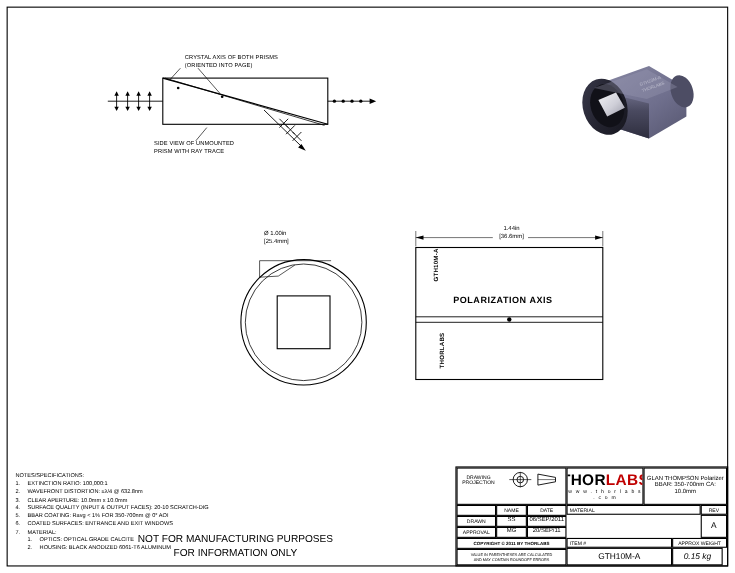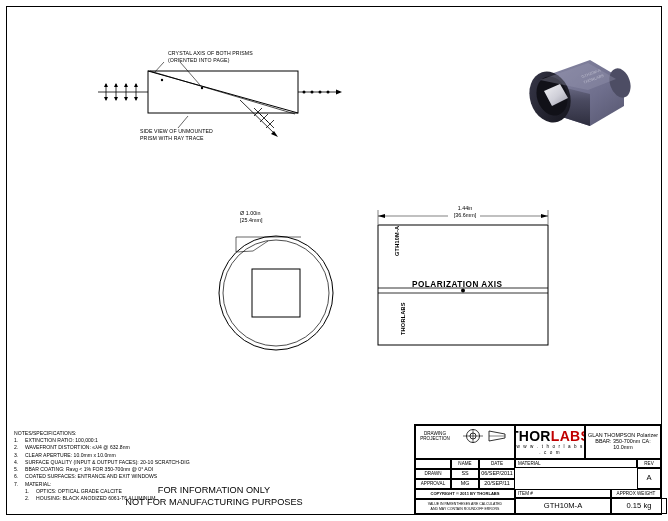--- a/index.html
+++ b/index.html
@@ -343,21 +343,21 @@
 
       <line x1="8" y1="30" x2="8" y2="44" stroke="#000" stroke-width="0.5"></line>
       <line x1="178" y1="30" x2="178" y2="44" stroke="#000" stroke-width="0.5"></line>
       <line x1="8" y1="36" x2="78" y2="36" stroke="#000" stroke-width="0.5"></line>
       <line x1="110" y1="36" x2="178" y2="36" stroke="#000" stroke-width="0.5"></line>
       <polygon points="8,36 15,34 15,38" fill="#000"></polygon>
       <polygon points="178,36 171,34 171,38" fill="#000"></polygon>
     </svg>
     <div class="dim-text" style="left:72px; top:25px; width:46px;">1.44in</div>
     <div class="dim-text" style="left:72px; top:32px; width:46px;">[36.6mm]</div>
-    <div class="pol-axis-label" style="left:42px; top:100px;">POLARIZATION AXIS</div>
+    <div class="pol-axis-label" style="left:42px; top:88px;">POLARIZATION AXIS</div>
     <div class="vert-label" style="left:24px; top:76px;">GTH10M-A</div>
     <div class="vert-label" style="left:30px; top:155px;">THORLABS</div>
   </div>
 
   <div id="notes">
     <div class="notes-title">NOTES/SPECIFICATIONS:</div>
     <div class="note-row">
       <span class="note-num">1.</span>
       <span class="note-body">EXTINCTION RATIO: 100,000:1</span>
     </div>
@@ -389,22 +389,22 @@
       <span class="note-num sub">1.</span>
       <span class="note-body">OPTICS: OPTICAL GRADE CALCITE</span>
     </div>
     <div class="note-row">
       <span class="note-num sub">2.</span>
       <span class="note-body">HOUSING: BLACK ANODIZED 6061-T6 ALUMINUM</span>
     </div>
   </div>
 
   <div id="disclaimer">
+    <div>NOT FOR MANUFACTURING PURPOSES</div>
     <div>FOR INFORMATION ONLY</div>
-    <div>NOT FOR MANUFACTURING PURPOSES</div>
   </div>
 
   <div id="title-block">
 
     <div class="cell" style="left:0; top:0; width:100px; height:34px; flex-direction:column; justify-content:flex-start; padding-top:2px;">
       <div style="display:flex; width:100%; align-items:center;">
         <div style="width:38px; text-align:center;">
           <div class="tb-label">DRAWING</div>
           <div class="tb-label">PROJECTION</div>
         </div>
@@ -456,15 +456,15 @@
 
     <div class="cell tb-label" style="left:100px; top:34px; width:122px; height:9px; justify-content:flex-start; padding-left:2px;">MATERIAL</div>
     <div class="cell tb-label" style="left:222px; top:34px; width:24px; height:9px;">REV</div>
 
     <div class="cell tb-big" style="left:222px; top:43px; width:24px; height:21px;">A</div>
 
     <div class="cell tb-label" style="left:100px; top:64px; width:96px; height:9px; justify-content:flex-start; padding-left:2px;">ITEM #</div>
     <div class="cell tb-label" style="left:196px; top:64px; width:50px; height:9px;">APPROX WEIGHT</div>
 
     <div class="cell tb-big" style="left:100px; top:73px; width:96px; height:16px;">GTH10M-A</div>
-    <div class="cell tb-big" style="left:196px; top:73px; width:56px; height:16px;">0.15 kg</div>
+    <div class="cell tb-big" style="left:196px; top:73px; width:46px; height:16px;font-style:italic;">0.15 kg</div>
   </div>
 </div>
 
 </body></html>

